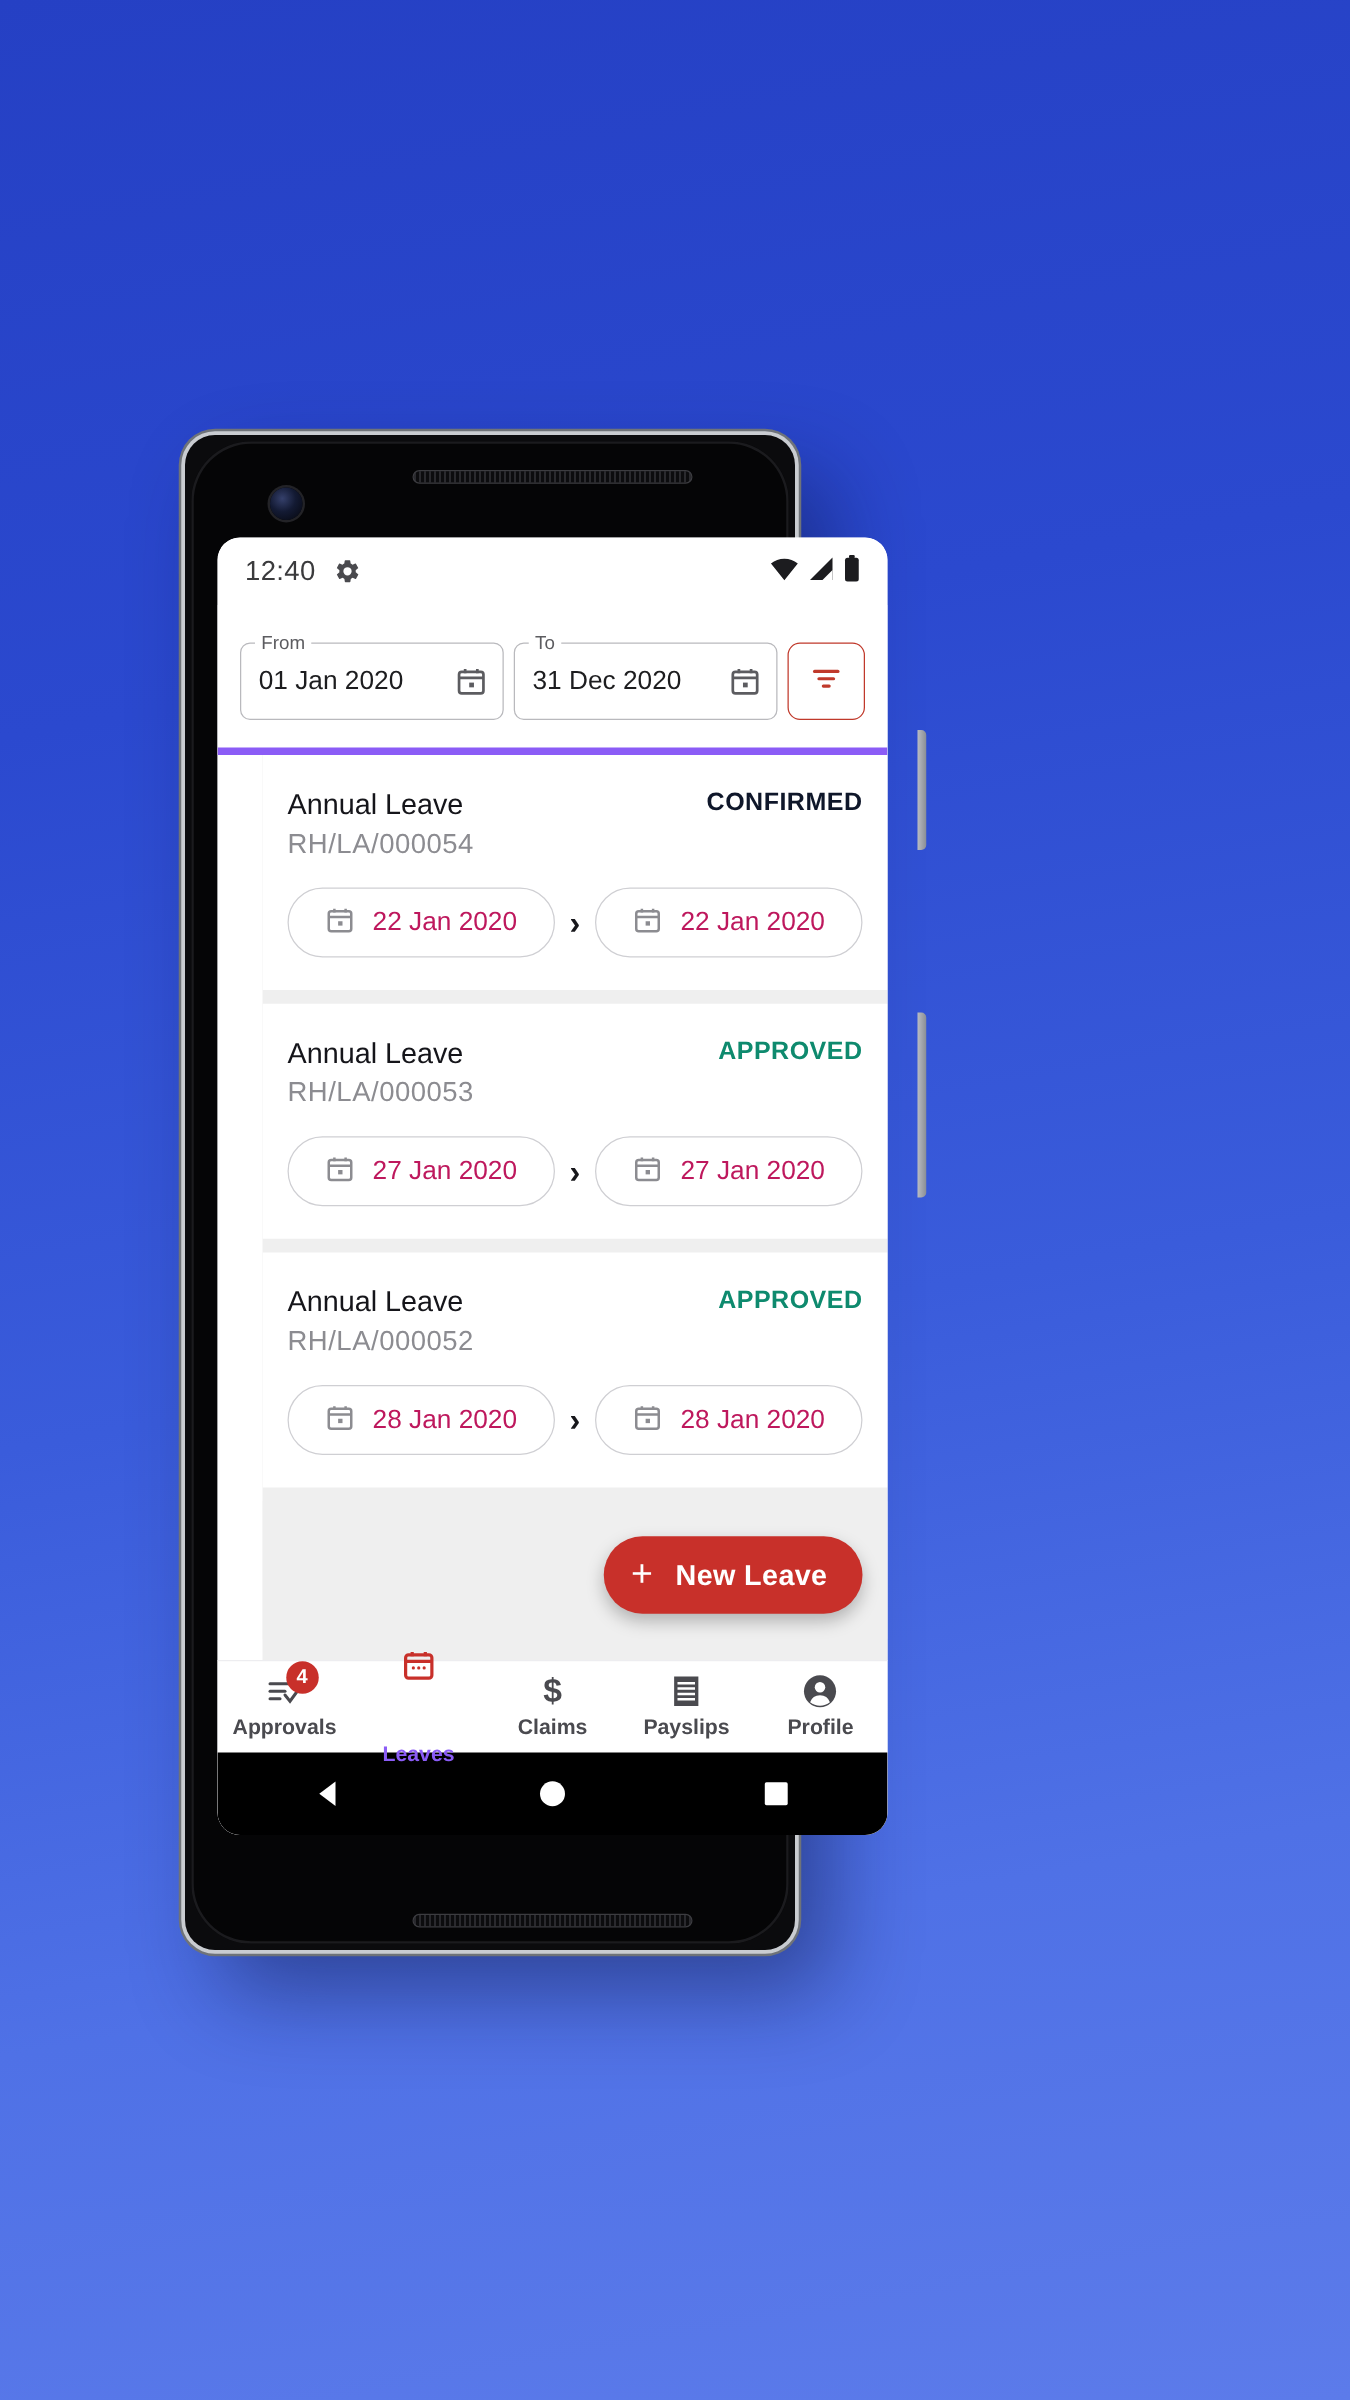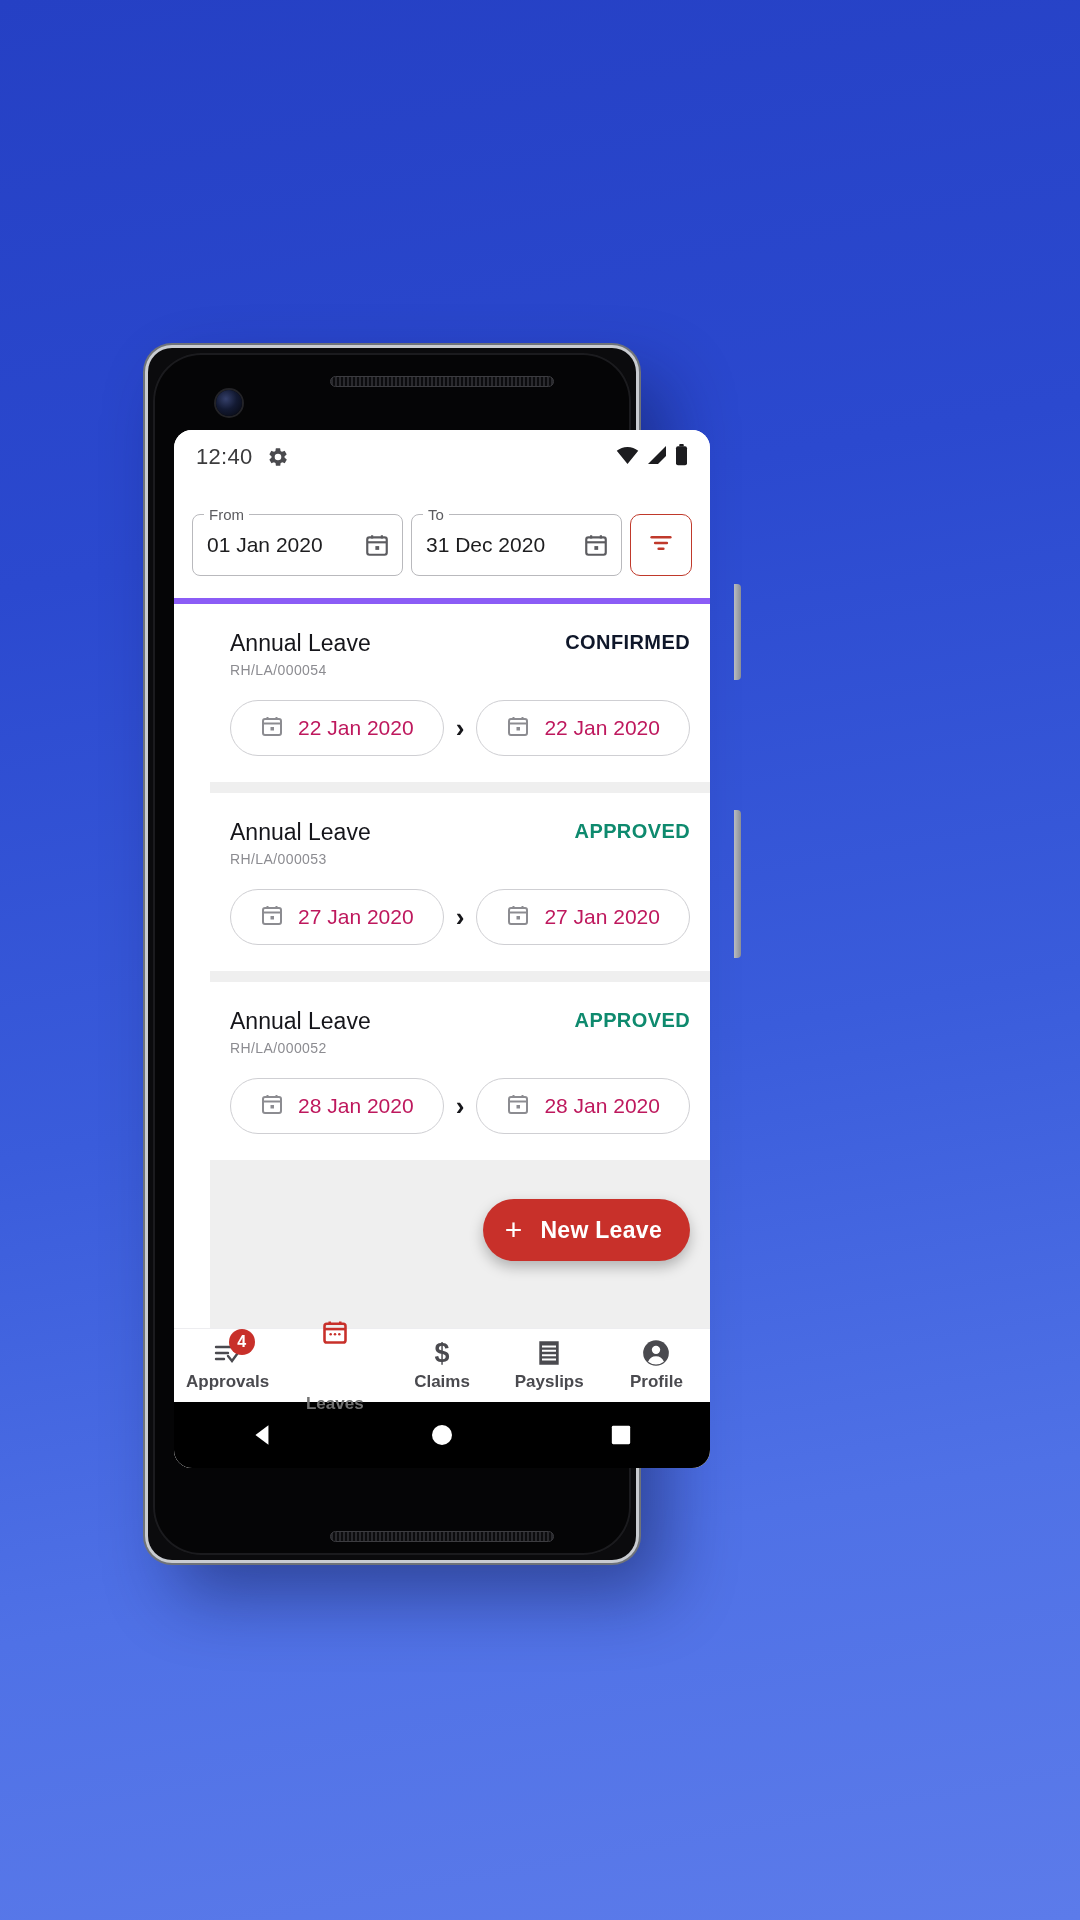--- a/index.html
+++ b/index.html
@@ -198,21 +198,21 @@
   .lc-top {
     display: flex;
     align-items: flex-start;
   }
   .lc-title {
     font-size: 23px;
     color: #15151a;
     line-height: 30px;
   }
   .lc-ref {
-    font-size: 14px;
+    font-size: 22px;
     color: #8c8c91;
     margin-top: 4px;
     letter-spacing: 0.4px;
   }
   .lc-status {
     margin-left: auto;
     font-size: 20px;
     font-weight: bold;
     letter-spacing: 0.4px;
     padding-top: 3px;
@@ -303,21 +303,21 @@
     display: flex;
     align-items: center;
     justify-content: center;
     position: relative;
   }
   .navitem .nlabel {
     font-size: 17px;
     color: #4a4a4f;
     font-weight: bold;
   }
-  .navitem.active .nlabel { color: #737373; margin-top: 43px; }
+  .navitem.active .nlabel { color: #8b5cf6; margin-top: 43px; }
   .badge {
     position: absolute;
     top: -10px;
     left: 16px;
     min-width: 26px;
     height: 26px;
     border-radius: 13px;
     background: #c8302a;
     color: #fff;
     font-size: 16px;

